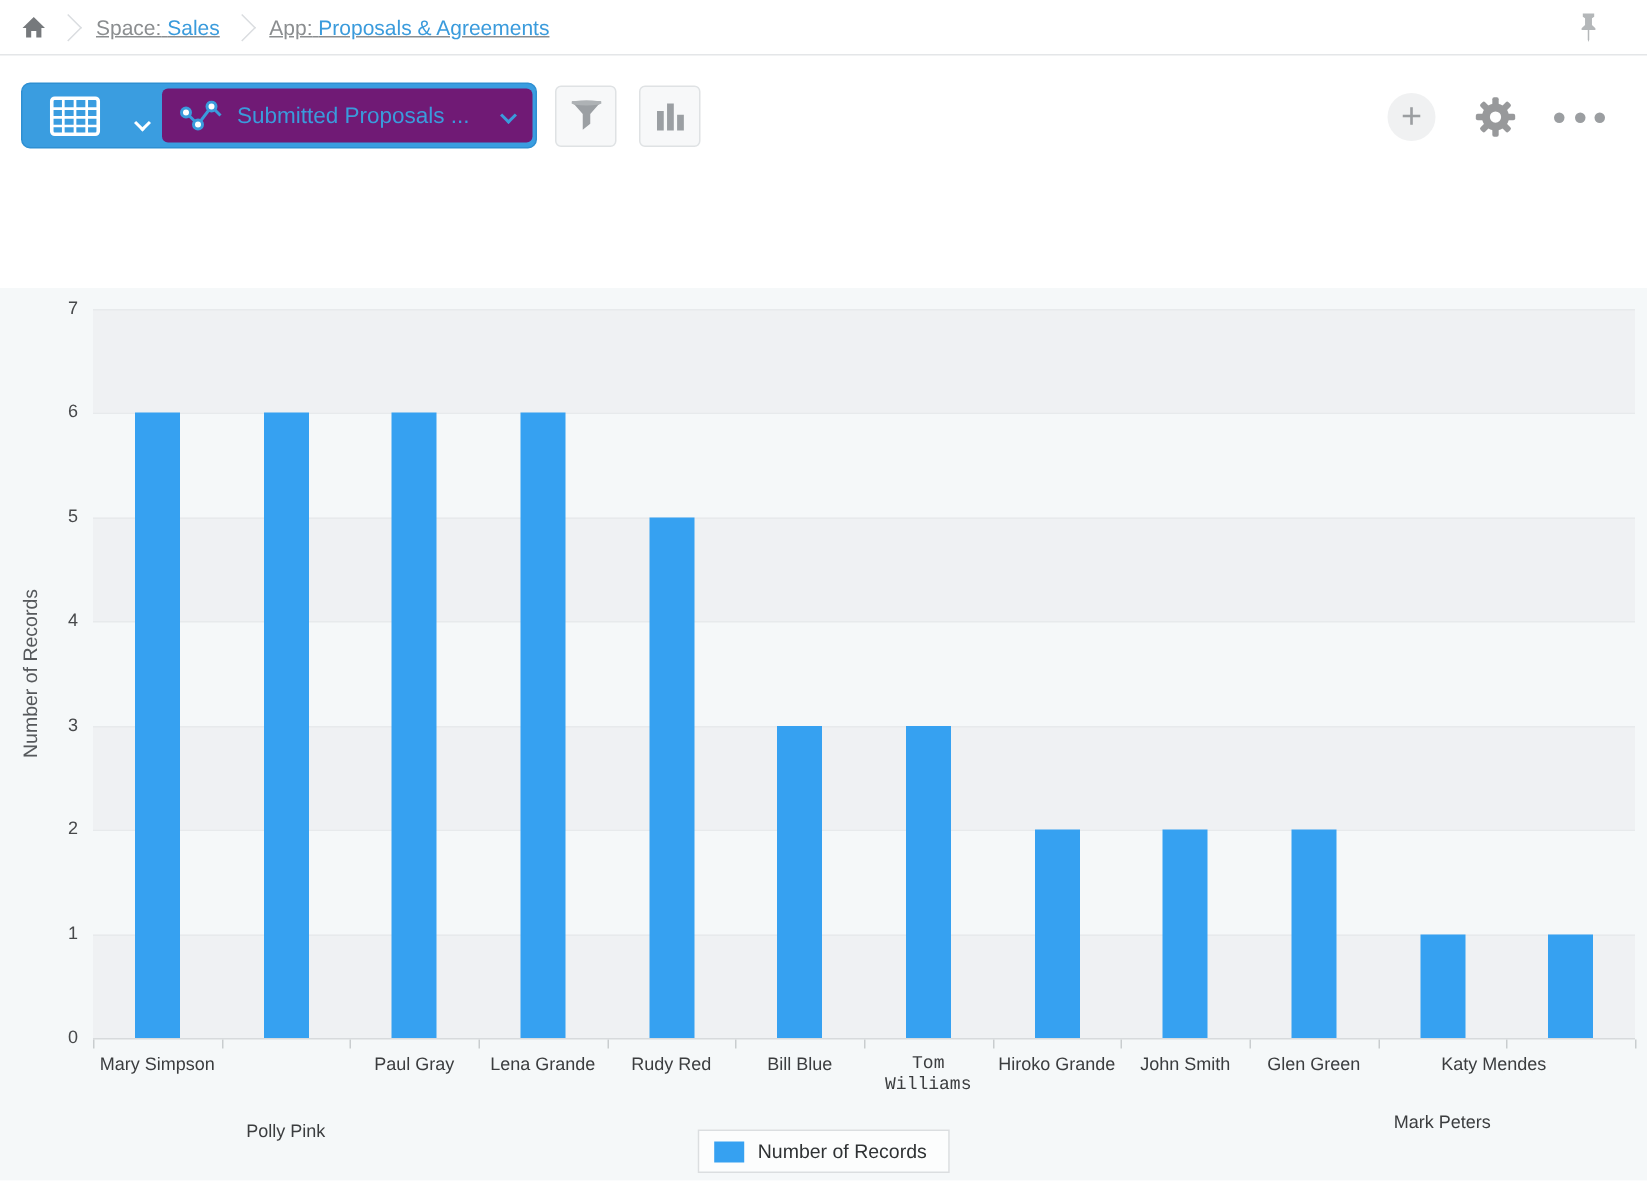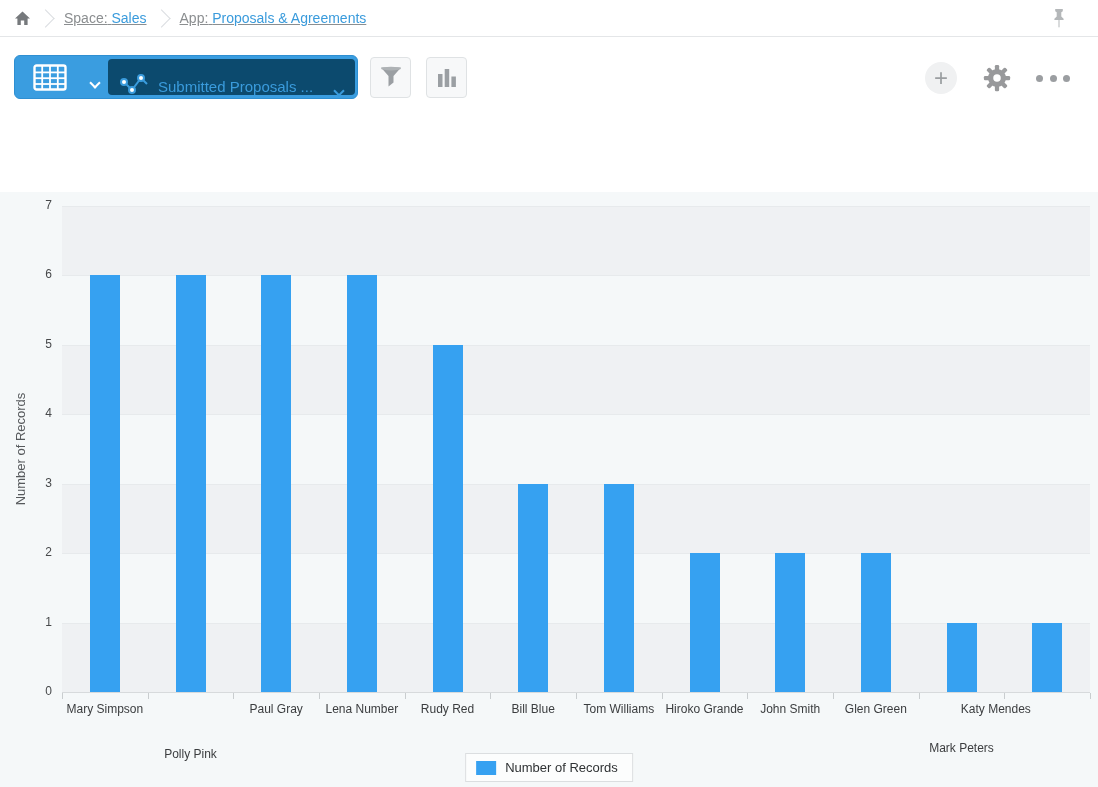--- a/index.html
+++ b/index.html
@@ -21,22 +21,22 @@
   
   .viewgroup { position:absolute; left:14px; top:55px; width:344px; height:44px;
                background:#3a9de0; border:1px solid #2e8fd2; border-radius:6px; }
   .viewgroup .tbl-btn { position:absolute; left:0; top:0; width:70px; height:42px;
                         display:flex; align-items:center; justify-content:center; cursor:pointer; }
   .viewgroup .tbl-caret { position:absolute; left:76px; top:17px; cursor:pointer; }
   .chev { display:inline-block; width:8px; height:8px; border:solid currentColor;
           border-width:0 2px 2px 0; transform:rotate(45deg); }
   .chev.white { color:#fff; }
   .chev.blue { color:#3a9bdc; }
-  .view-dd { position:absolute; left:93px; top:3px; width:247px; height:36px; background:#0c4a6e;
-             border-radius:4px; display:flex; align-items:flex-end; padding:0 12px; cursor:pointer; }
+  .view-dd { position:absolute; left:93px; top:3px; width:247px; height:36px; background:#701a75;
+             border-radius:4px; display:flex; align-items:center; padding:0 12px; cursor:pointer; }
   .view-dd .vlabel { font-size:15px; color:#3a9bdc; margin-left:9px; flex:1; white-space:nowrap;
                      overflow:hidden; }
   .sq-btn { position:absolute; top:57px; width:41px; height:41px; background:#f7f8f9;
             border:1px solid #dfe2e4; border-radius:4px; display:flex; align-items:center;
             justify-content:center; cursor:pointer; }
   .btn-filter { left:370px; }
   .btn-chart { left:426px; }
   .circle-btn { position:absolute; left:925px; top:62px; width:32px; height:32px; border-radius:50%;
                 background:#f0f1f2; display:flex; align-items:center; justify-content:center;
                 cursor:pointer; color:#9b9ea1; font-size:24px; font-weight:300; line-height:1; }
@@ -208,24 +208,24 @@
         <div class="xtick" style="left: 514px;"></div>
         <div class="xtick" style="left: 599.667px;"></div>
         <div class="xtick" style="left: 685.333px;"></div>
         <div class="xtick" style="left: 771px;"></div>
         <div class="xtick" style="left: 856.667px;"></div>
         <div class="xtick" style="left: 942.333px;"></div>
         <div class="xtick" style="left: 1028px;"></div>
         <div class="catlab" style="left: 0px; width: 85.6667px;">Mary Simpson</div>
         <div class="catlab" style="left: 85.6667px; width: 85.6667px; margin-top: 45px;">Polly Pink</div>
         <div class="catlab" style="left: 171.333px; width: 85.6667px;">Paul Gray</div>
-        <div class="catlab" style="left: 257px; width: 85.6667px;">Lena Number</div>
+        <div class="catlab" style="left: 257px; width: 85.6667px;">Lena Grande</div>
         <div class="catlab" style="left: 342.667px; width: 85.6667px;">Rudy Red</div>
         <div class="catlab" style="left: 428.333px; width: 85.6667px;">Bill Blue</div>
-        <div class="catlab" style="left: 514px; width: 85.6667px;">Tom Williams</div>
+        <div class="catlab" style="left: 514px; width: 85.6667px; font-family: Liberation Mono, monospace;">Tom Williams</div>
         <div class="catlab" style="left: 599.667px; width: 85.6667px;">Hiroko Grande</div>
         <div class="catlab" style="left: 685.333px; width: 85.6667px;">John Smith</div>
         <div class="catlab" style="left: 771px; width: 85.6667px;">Glen Green</div>
         <div class="catlab" style="left: 856.667px; width: 85.6667px; margin-top: 39px;">Mark Peters</div>
         <div class="catlab" style="left: 891px; width: 85.6667px;">Katy Mendes</div>
       </div>
     <div class="legend">
       <span class="swatch" style="background: rgb(54, 161, 241);"></span>
       <span>Number of Records</span>
     </div>

